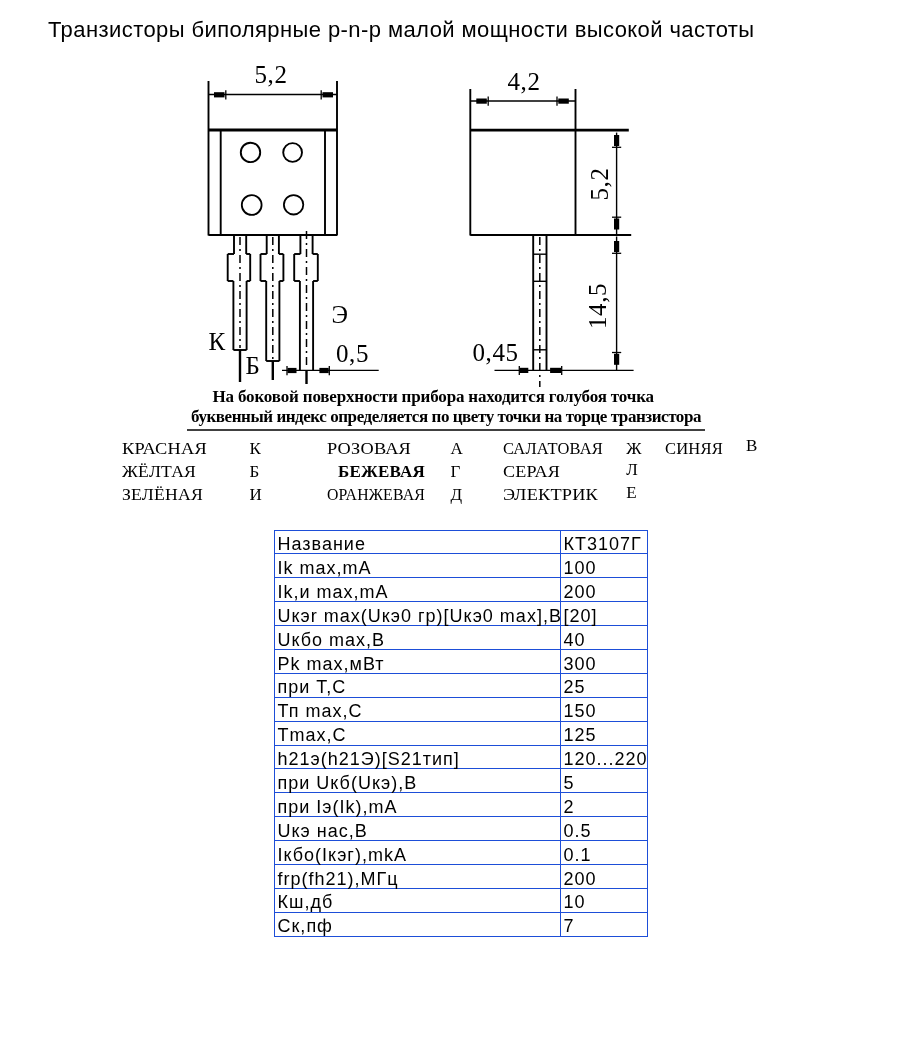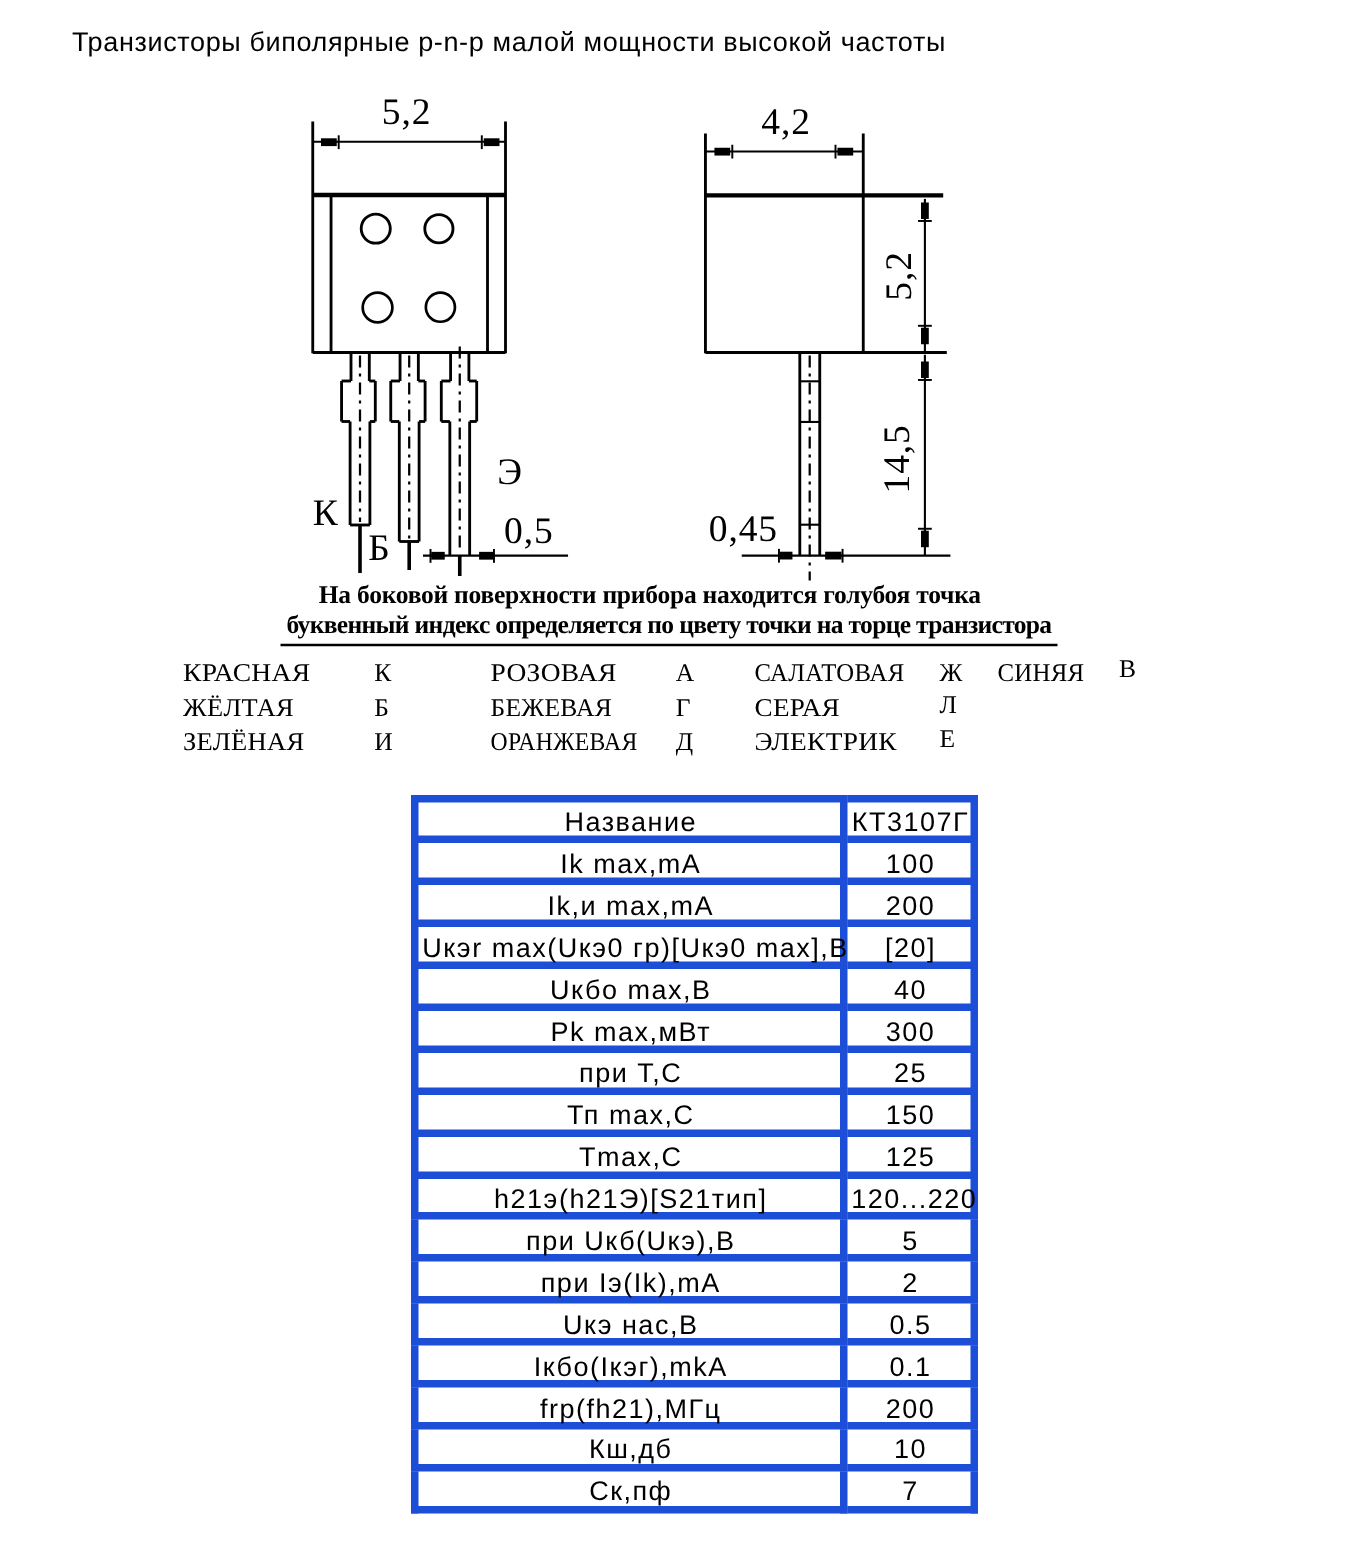--- a/index.html
+++ b/index.html
@@ -1,22 +1,22 @@
 <!DOCTYPE html>
 <html><head>
 <meta charset="utf-8">
 <style>
 html,body{margin:0;padding:0;background:#fff;}
 #page{position:relative;width:909px;height:1041px;background:#fff;overflow:hidden;}
 .abs{position:absolute;}
-#title{left:48px;top:19px;font-family:"Liberation Sans",sans-serif;font-size:18px;letter-spacing:0.42px;color:#000;white-space:nowrap;line-height:1;}
+#title{left:48px;top:19px;font-family:"Liberation Sans",sans-serif;font-size:22px;letter-spacing:0.42px;color:#000;white-space:nowrap;line-height:1;}
 .leg{font-family:"Liberation Serif",serif;font-weight:bold;font-size:17px;color:#000;white-space:nowrap;line-height:1;}
 .ct{font-family:"Liberation Serif",serif;font-size:17px;color:#000;letter-spacing:0.2px;white-space:nowrap;line-height:1;}
 table.spec{border-collapse:collapse;font-family:"Liberation Sans",sans-serif;font-size:18px;letter-spacing:1px;color:#000;table-layout:fixed;}
-table.spec td{border:5px solid #1d4ed8;height:18.3px;padding:4.6px 0 0 3px;vertical-align:top;white-space:nowrap;overflow:visible;line-height:1;text-align:center;}
+table.spec td{border:1px solid #1d4ed8;height:18.3px;padding:4.6px 0 0 3px;vertical-align:top;white-space:nowrap;overflow:visible;line-height:1;}
 table.spec td:last-child{padding-left:3px;}
 </style>
 </head>
 <body>
 <div id="page">
 <div class="abs" id="title">Транзисторы биполярные p-n-p малой мощности высокой частоты</div>
 
 <svg class="abs" style="left:0;top:0" width="909" height="450" viewBox="0 0 909 450" fill="none" stroke="#000">
 
 <line x1="208.5" y1="81" x2="208.5" y2="235.5" stroke-width="1.9"></line>
@@ -154,21 +154,21 @@
 <div class="abs ct" style="left:122px;top:439.7px;transform:scaleX(1.08);transform-origin:0 0;">КРАСНАЯ</div>
 <div class="abs ct" style="left:249.5px;top:439.7px;">К</div>
 <div class="abs ct" style="left:327px;top:439.7px;transform:scaleX(1.077);transform-origin:0 0;">РОЗОВАЯ</div>
 <div class="abs ct" style="left:450.5px;top:439.7px;">А</div>
 <div class="abs ct" style="left:503px;top:439.7px;transform:scaleX(0.969);transform-origin:0 0;">САЛАТОВАЯ</div>
 <div class="abs ct" style="left:626.3px;top:439.7px;">Ж</div>
 <div class="abs ct" style="left:665px;top:439.7px;transform:scaleX(0.973);transform-origin:0 0;">СИНЯЯ</div>
 <div class="abs ct" style="left:746px;top:437.3px;">В</div>
 <div class="abs ct" style="left:122px;top:462.8px;transform:scaleX(1.035);transform-origin:0 0;">ЖЁЛТАЯ</div>
 <div class="abs ct" style="left:249.5px;top:462.8px;">Б</div>
-<div class="abs ct" style="left:327px;top:462.8px;">БЕЖЕВАЯ</div>
+<div class="abs ct" style="left:338px;top:462.8px;font-weight:bold;">БЕЖЕВАЯ</div>
 <div class="abs ct" style="left:450.5px;top:462.8px;">Г</div>
 <div class="abs ct" style="left:503px;top:462.8px;transform:scaleX(1.063);transform-origin:0 0;">СЕРАЯ</div>
 <div class="abs ct" style="left:626.3px;top:460.8px;">Л</div>
 <div class="abs ct" style="left:122px;top:485.9px;transform:scaleX(1.04);transform-origin:0 0;">ЗЕЛЁНАЯ</div>
 <div class="abs ct" style="left:249.5px;top:485.9px;">И</div>
 <div class="abs ct" style="left:327px;top:485.9px;transform:scaleX(0.93);transform-origin:0 0;">ОРАНЖЕВАЯ</div>
 <div class="abs ct" style="left:450.5px;top:485.9px;">Д</div>
 <div class="abs ct" style="left:503px;top:485.9px;transform:scaleX(1.073);transform-origin:0 0;">ЭЛЕКТРИК</div>
 <div class="abs ct" style="left:626.3px;top:483.9px;">Е</div>
 

